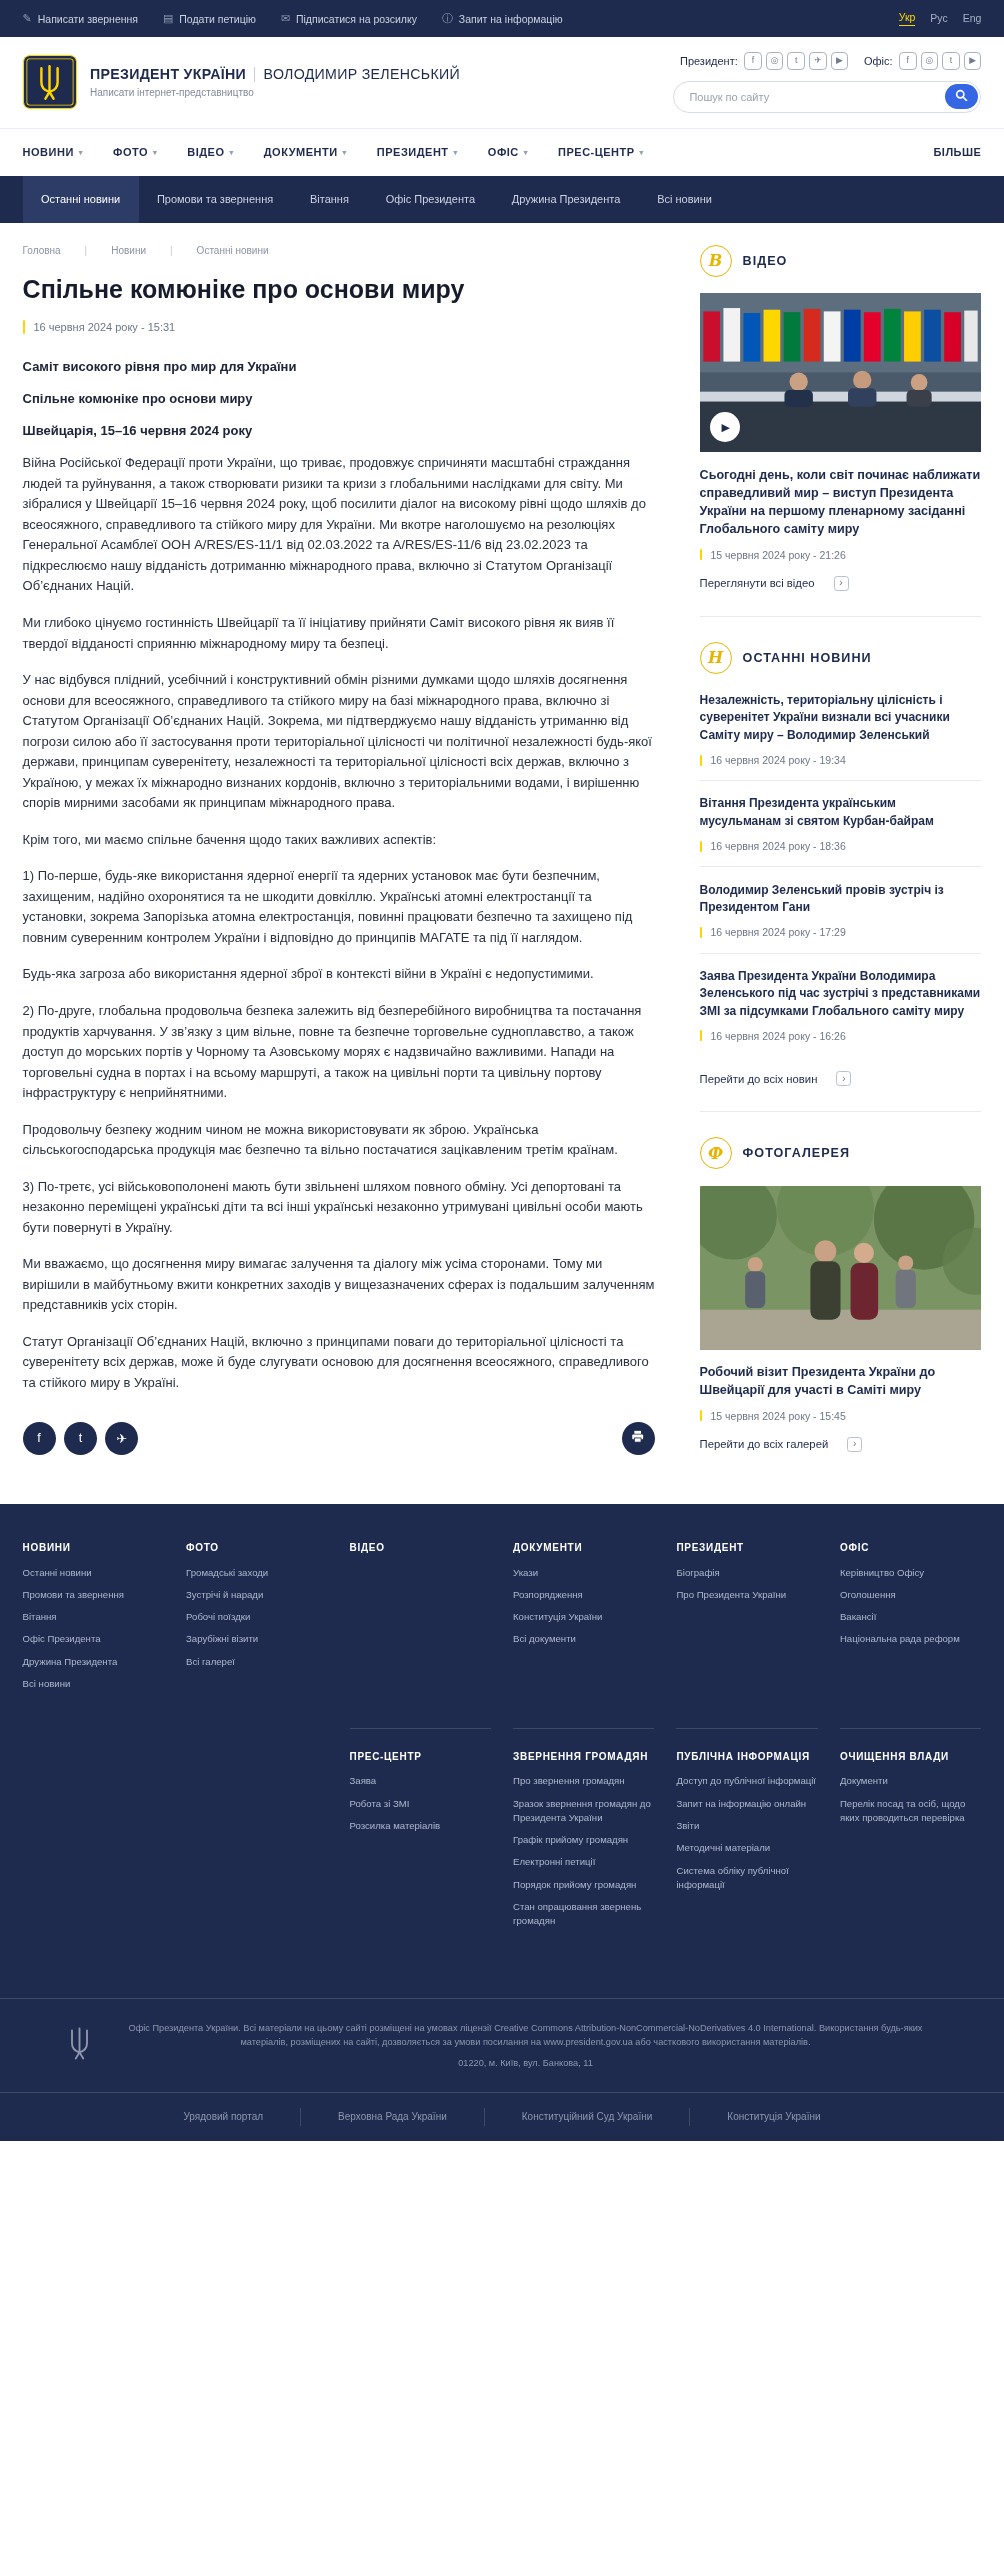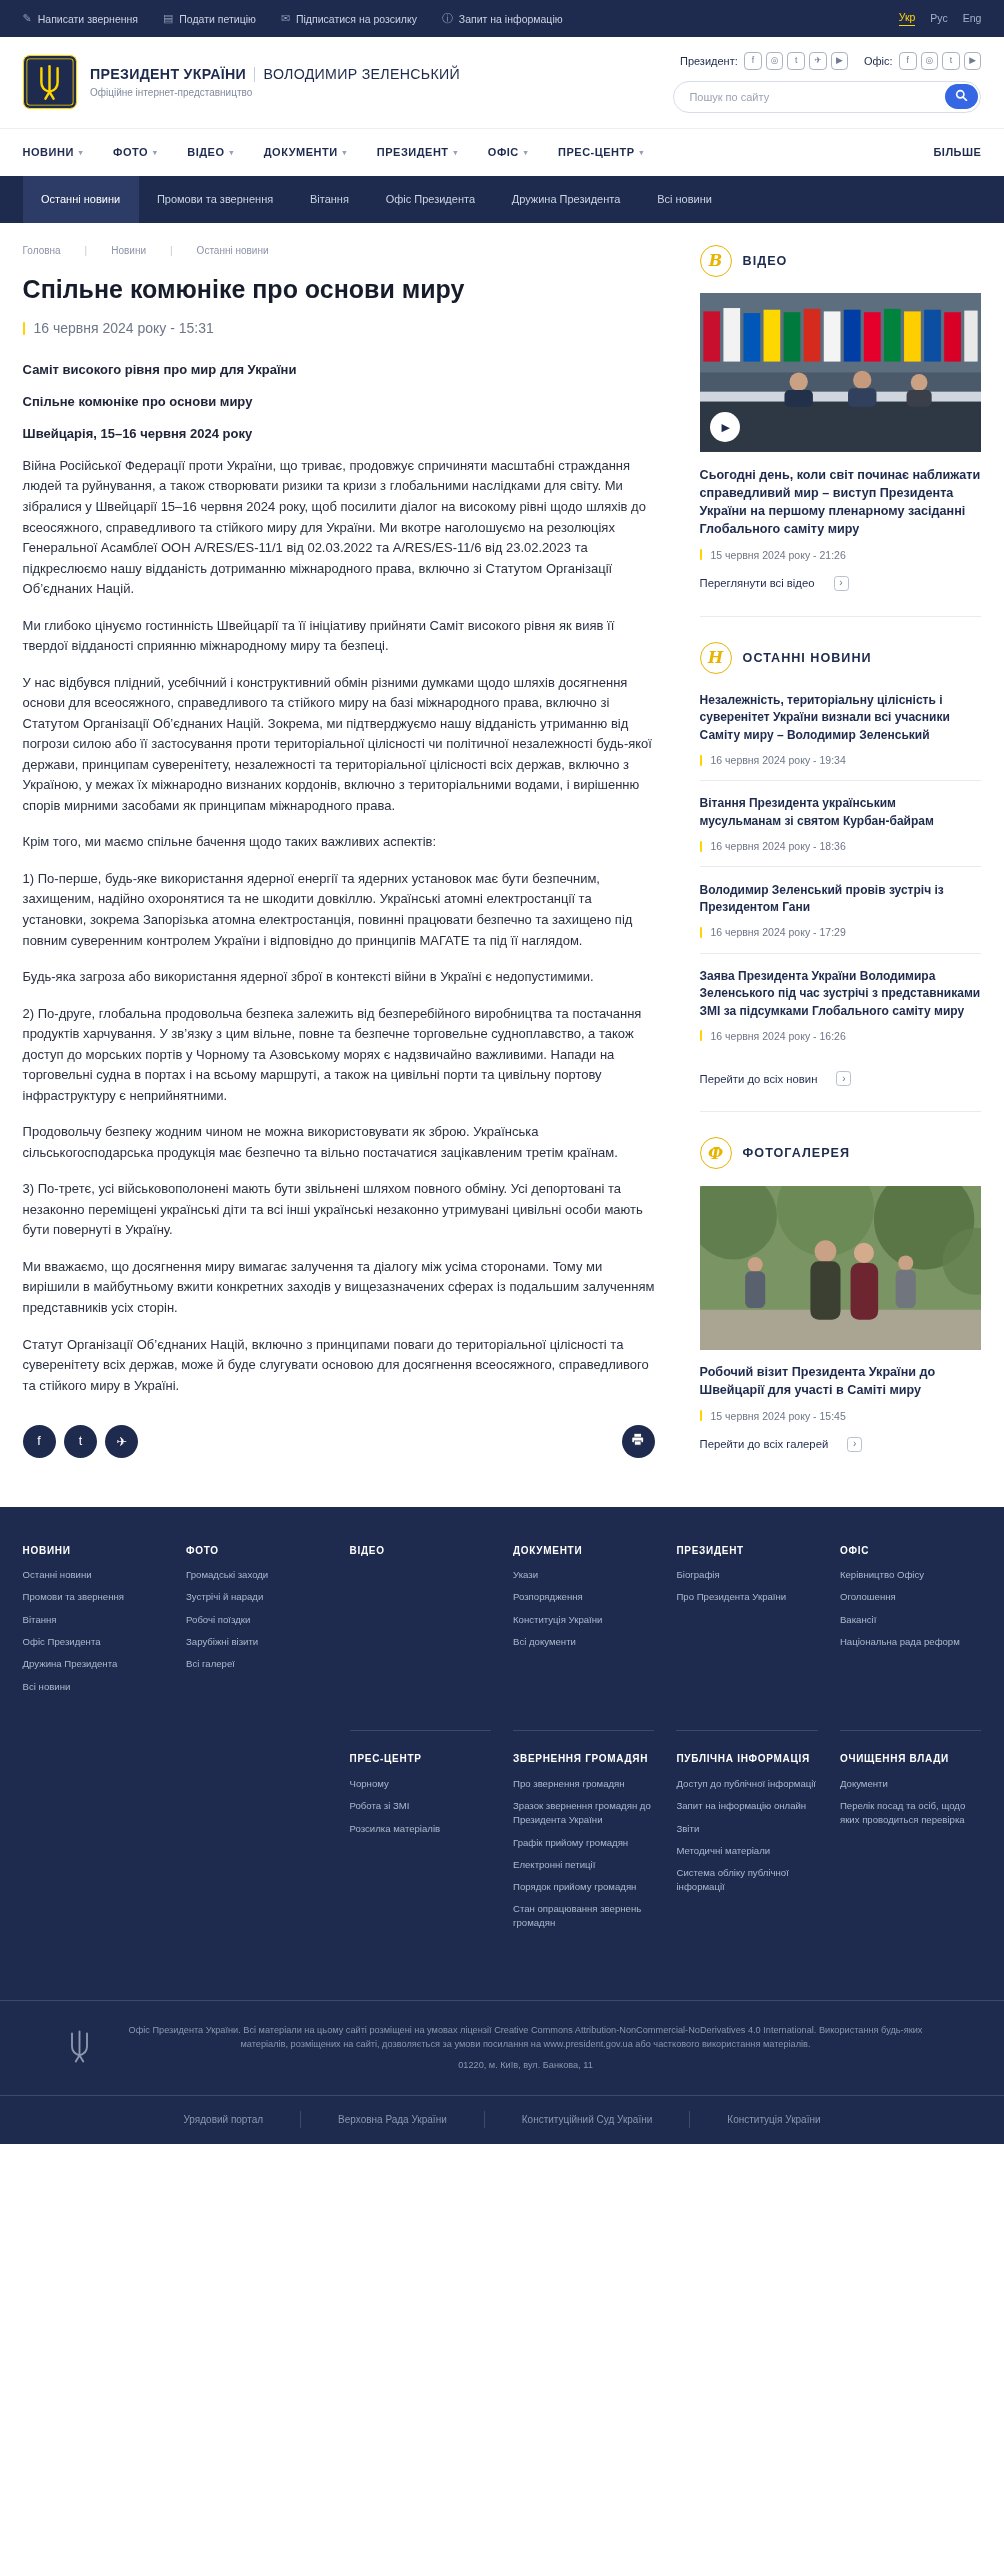--- a/index.html
+++ b/index.html
@@ -55,21 +55,21 @@
   .article-col { width:632px; flex:0 0 632px; }
   .sidebar { width:281px; flex:0 0 281px; }
 
   .breadcrumb { font-size:10px; color:#8a93a5; display:flex; align-items:center; gap:24px; margin-bottom:18.4px; }
   .bc-sep { color:#c3c9d4; }
   .bc-link { cursor:pointer; }
 
   .article-title { font-size:25px; font-weight:bold; color:#171c2c; line-height:1.25; margin-bottom:15px; }
   .date-row { display:flex; align-items:center; gap:8.4px; margin-bottom:23.4px; }
   .date-bar { width:2.5px; height:13.4px; background:#ffd500; border-radius:0.8px; flex:0 0 2.5px; }
-  .date-text { font-size:14px; color:#6e7687; }
+  .date-text { font-size:11px; color:#6e7687; }
   .date-row.small { margin-bottom:0; margin-top:10px; }
   .date-row.small .date-text { font-size:10.5px; }
   .date-row.small .date-bar { height:11px; }
 
   .lead-line { font-size:13px; font-weight:bold; color:#20263a; line-height:1.5; margin-bottom:12.6px; }
   .article-p { font-size:13px; color:#2a3142; line-height:1.58; margin-bottom:16px; }
 
   .share-row { margin-top:28.5px; display:flex; justify-content:space-between; align-items:center; }
   .share-left { display:flex; gap:8.4px; }
   .share-btn { width:33px; height:33px; border-radius:50%; background:#1e2b4e; color:#fff; display:flex; align-items:center; justify-content:center; font-size:12.6px; cursor:pointer; }
@@ -147,21 +147,21 @@
           <path d="M32 6 V27 C32 34 27 39 20 41"></path>
           <path d="M14 51 L20 41 L26 51"></path>
         </svg>
       </span>
       <span class="logo-text">
         <span class="logo-line1">
           <b>ПРЕЗИДЕНТ УКРАЇНИ</b>
           <span class="logo-vsep"></span>
           <span>ВОЛОДИМИР ЗЕЛЕНСЬКИЙ</span>
         </span>
-        <span class="logo-sub">Офіційне інтернет-представництво</span>
+        <span class="logo-sub">Написати інтернет-представництво</span>
       </span>
     </a>
     <div class="header-right">
       <div class="social-row">
         <span class="social-label">Президент:</span>
         <a class="sicon">f</a>
         <a class="sicon">◎</a>
         <a class="sicon">t</a>
         <a class="sicon">✈</a>
         <a class="sicon">▶</a>
@@ -472,21 +472,21 @@
         <li>Керівництво Офісу</li>
         <li>Оголошення</li>
         <li>Вакансії</li>
         <li>Національна рада реформ</li>
       </ul>
     </div>
 
     <div class="f-section row2" style="grid-column:3">
       <div class="f-title">ПРЕС-ЦЕНТР</div>
       <ul class="f-links">
-        <li>Чорному</li>
+        <li>Заява</li>
         <li>Робота зі ЗМІ</li>
         <li>Розсилка матеріалів</li>
       </ul>
     </div>
 
     <div class="f-section row2" style="grid-column:4">
       <div class="f-title">ЗВЕРНЕННЯ ГРОМАДЯН</div>
       <ul class="f-links">
         <li>Про звернення громадян</li>
         <li>Зразок звернення громадян до Президента України</li>

